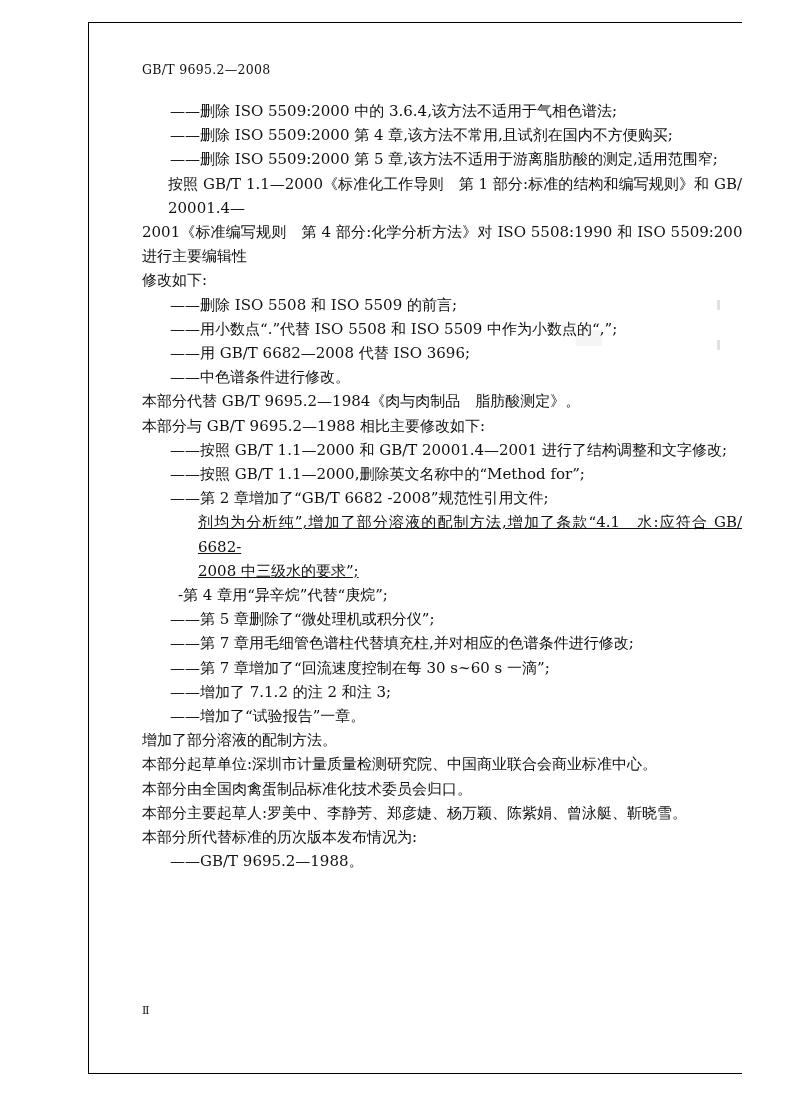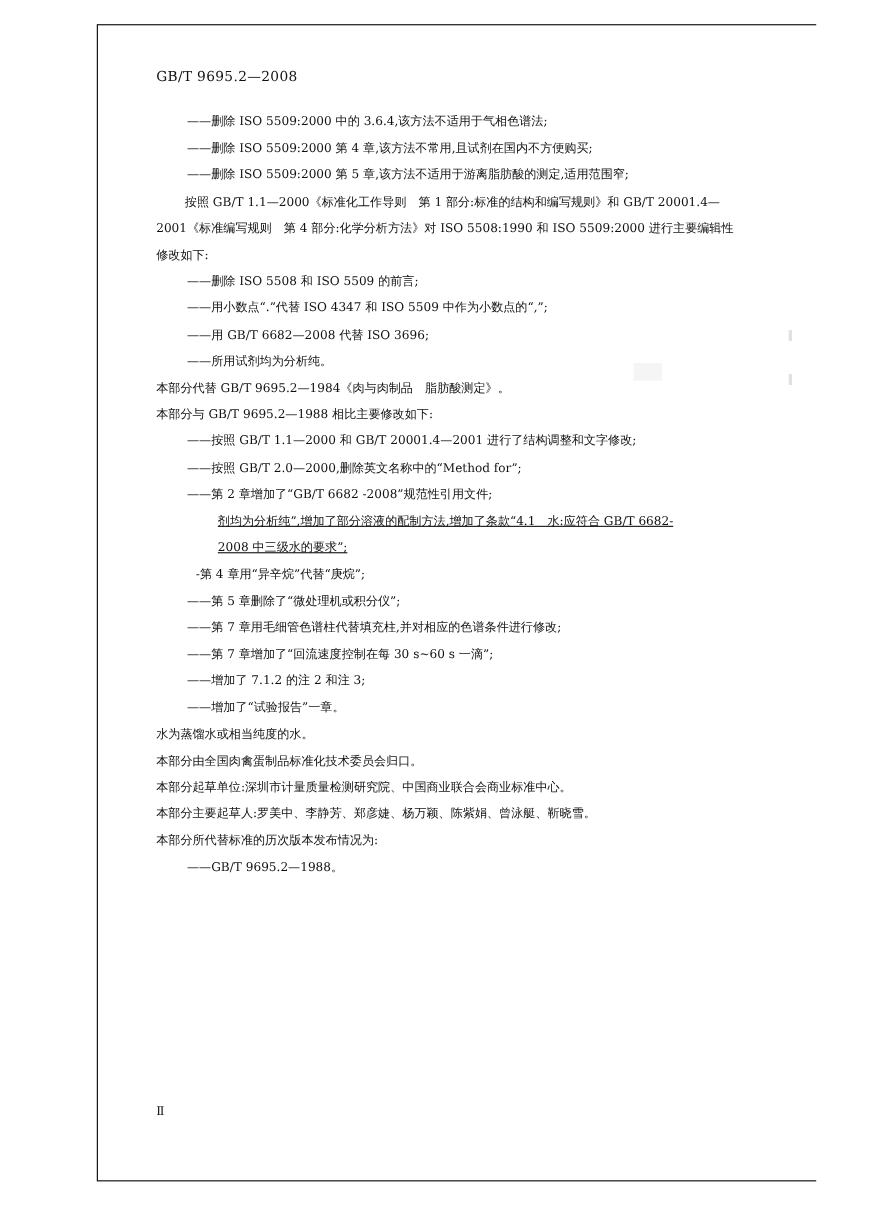--- a/index.html
+++ b/index.html
@@ -32,21 +32,21 @@
     top: 62px;
     width: 610px;
   }
   .header {
     font-size: 12.5px;
     letter-spacing: 0.3px;
     font-family: "DejaVu Serif", "Liberation Serif", serif;
     margin-bottom: 22px;
   }
   .body-text {
-    font-size: 11px;
+    font-size: 15px;
     line-height: 24.2px;
     text-align: justify;
   }
   .line {
     white-space: pre-wrap;
   }
   
   .ind-dash   { padding-left: 28px; text-indent: 0; }
   .ind-para   { padding-left: 26px; text-indent: 0; }
   .ind-flush  { padding-left: 0; }
@@ -83,39 +83,39 @@
   <div class="content">
     <div class="header">GB/T 9695.2—2008</div>
     <div class="body-text" id="body-text">
         <div class="line ind-dash">——删除 ISO 5509:2000 中的 3.6.4,该方法不适用于气相色谱法;</div>
         <div class="line ind-dash">——删除 ISO 5509:2000 第 4 章,该方法不常用,且试剂在国内不方便购买;</div>
         <div class="line ind-dash">——删除 ISO 5509:2000 第 5 章,该方法不适用于游离脂肪酸的测定,适用范围窄;</div>
         <div class="line ind-para">按照 GB/T 1.1—2000《标准化工作导则　第 1 部分:标准的结构和编写规则》和 GB/T 20001.4—</div>
         <div class="line ind-flush">2001《标准编写规则　第 4 部分:化学分析方法》对 ISO 5508:1990 和 ISO 5509:2000 进行主要编辑性</div>
         <div class="line ind-flush">修改如下:</div>
         <div class="line ind-dash">——删除 ISO 5508 和 ISO 5509 的前言;</div>
-        <div class="line ind-dash">——用小数点“.”代替 ISO 4347 和 ISO 5509 中作为小数点的“,”;</div>
+        <div class="line ind-dash">——用小数点“.”代替 ISO 5508 和 ISO 5509 中作为小数点的“,”;</div>
         <div class="line ind-dash">——用 GB/T 6682—2008 代替 ISO 3696;</div>
-        <div class="line ind-dash">——所用试剂均为分析纯。</div>
+        <div class="line ind-dash">——中色谱条件进行修改。</div>
         <div class="line ind-flush">本部分代替 GB/T 9695.2—1984《肉与肉制品　脂肪酸测定》。</div>
         <div class="line ind-flush">本部分与 GB/T 9695.2—1988 相比主要修改如下:</div>
         <div class="line ind-dash">——按照 GB/T 1.1—2000 和 GB/T 20001.4—2001 进行了结构调整和文字修改;</div>
-        <div class="line ind-dash">——按照 GB/T 2.0—2000,删除英文名称中的“Method for”;</div>
+        <div class="line ind-dash">——按照 GB/T 1.1—2000,删除英文名称中的“Method for”;</div>
         <div class="line ind-dash">——第 2 章增加了“GB/T 6682 -2008”规范性引用文件;</div>
         <div class="line ind-cont">剂均为分析纯”,增加了部分溶液的配制方法,增加了条款“4.1　水:应符合 GB/T 6682-</div>
         <div class="line ind-cont">2008 中三级水的要求”;</div>
         <div class="line ind-dash-s">-第 4 章用“异辛烷”代替“庚烷”;</div>
         <div class="line ind-dash">——第 5 章删除了“微处理机或积分仪”;</div>
         <div class="line ind-dash">——第 7 章用毛细管色谱柱代替填充柱,并对相应的色谱条件进行修改;</div>
         <div class="line ind-dash">——第 7 章增加了“回流速度控制在每 30 s~60 s 一滴”;</div>
         <div class="line ind-dash">——增加了 7.1.2 的注 2 和注 3;</div>
         <div class="line ind-dash">——增加了“试验报告”一章。</div>
-        <div class="line ind-flush">水为蒸馏水或相当纯度的水。</div>
+        <div class="line ind-flush">增加了部分溶液的配制方法。</div>
+        <div class="line ind-flush">本部分起草单位:深圳市计量质量检测研究院、中国商业联合会商业标准中心。</div>
         <div class="line ind-flush">本部分由全国肉禽蛋制品标准化技术委员会归口。</div>
-        <div class="line ind-flush">本部分起草单位:深圳市计量质量检测研究院、中国商业联合会商业标准中心。</div>
         <div class="line ind-flush">本部分主要起草人:罗美中、李静芳、郑彦婕、杨万颖、陈紫娟、曾泳艇、靳晓雪。</div>
         <div class="line ind-flush">本部分所代替标准的历次版本发布情况为:</div>
         <div class="line ind-dash">——GB/T 9695.2—1988。</div>
       </div>
   </div>
 
   <div class="footer-page">Ⅱ</div>
 </div>
 
 </body></html>

